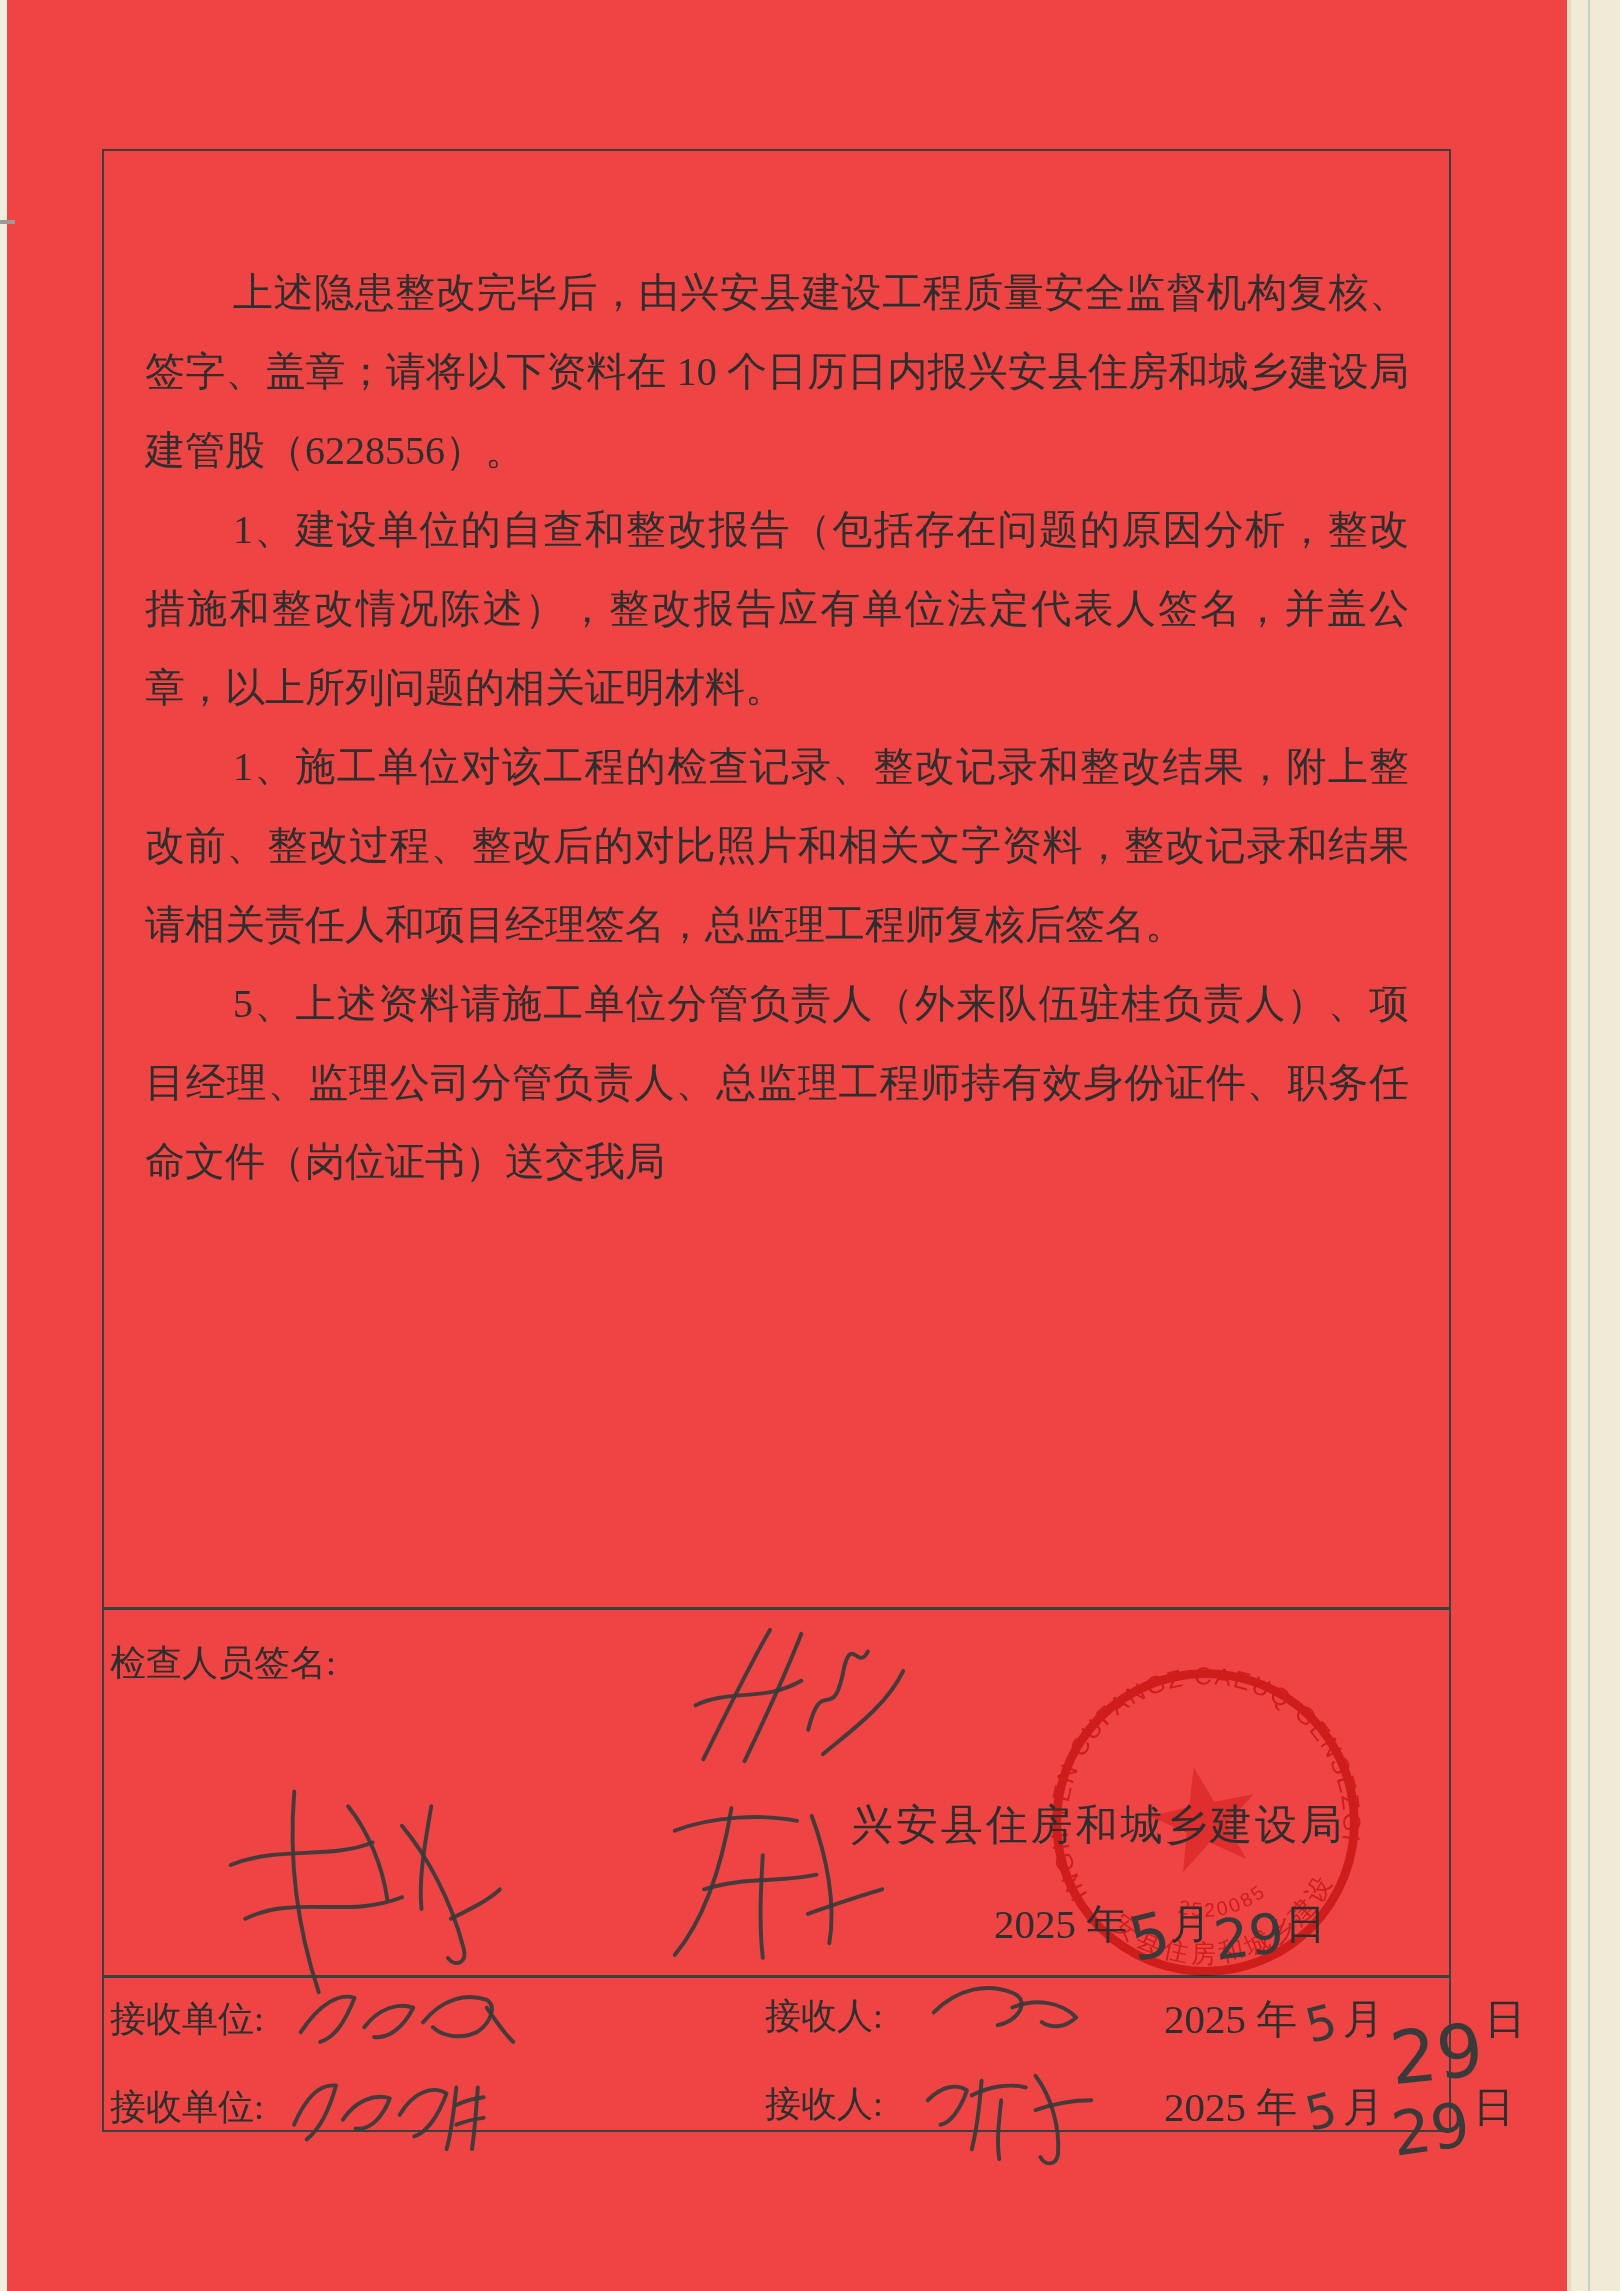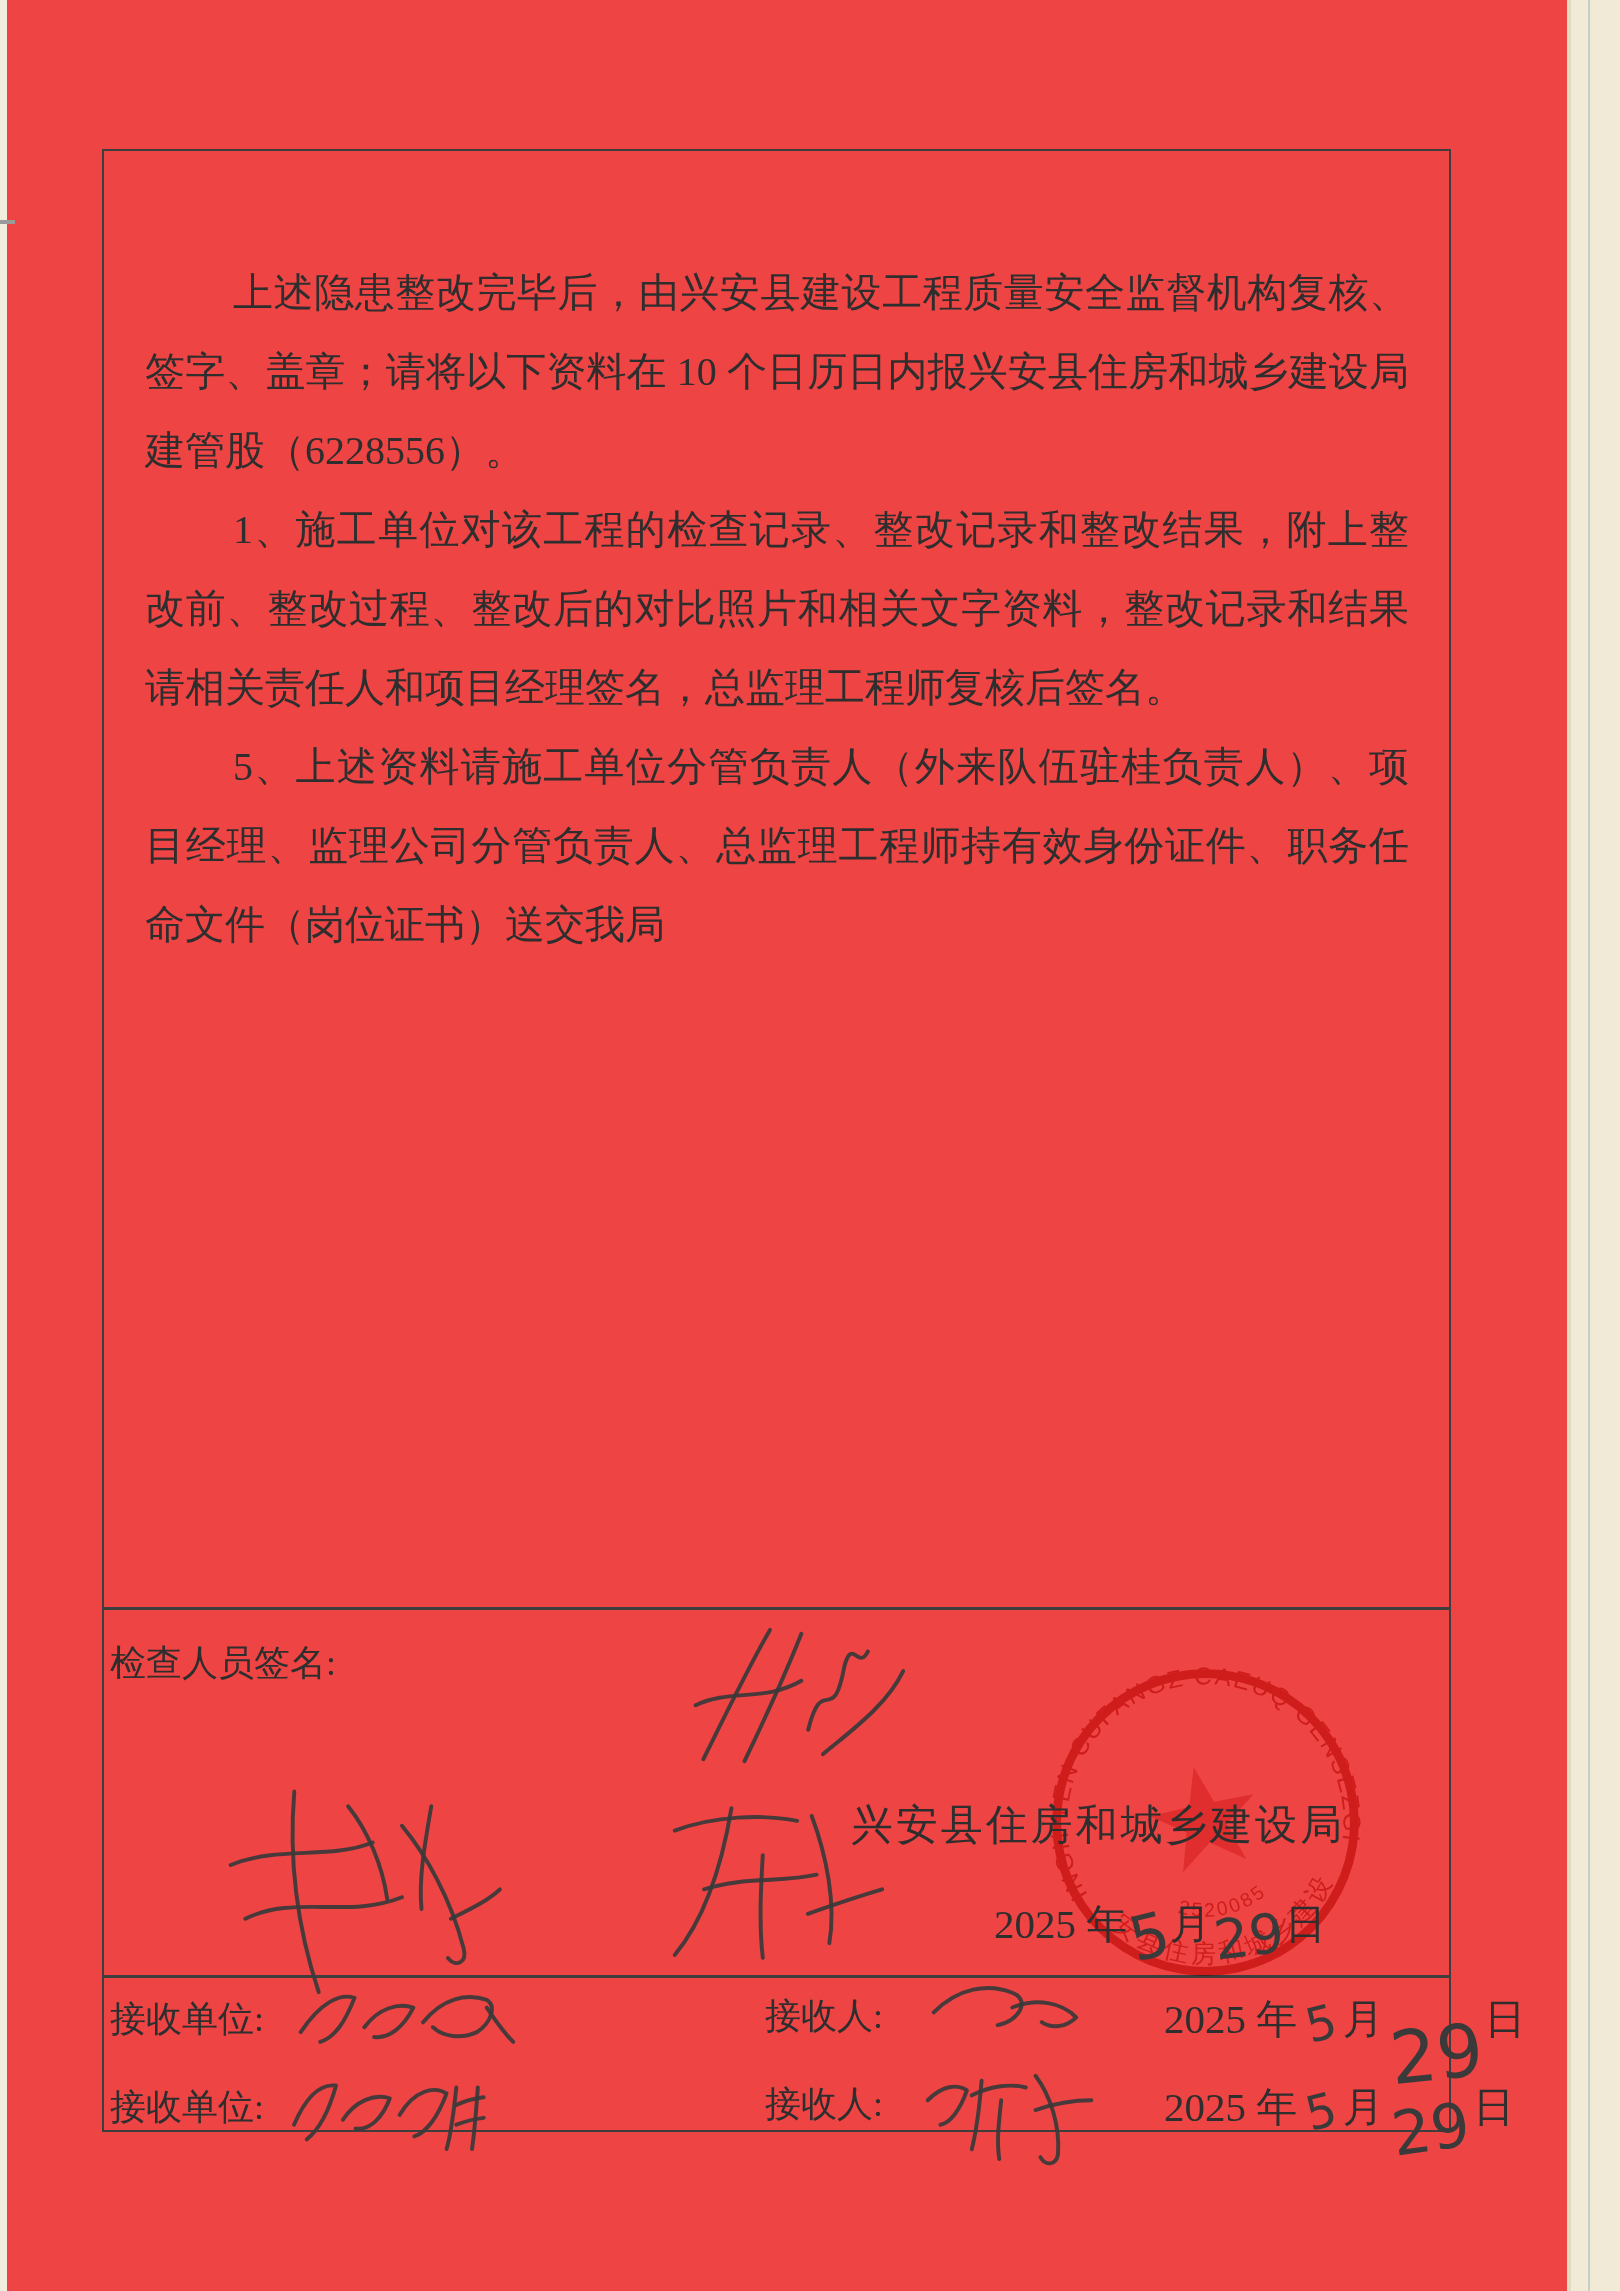--- a/index.html
+++ b/index.html
@@ -67,20 +67,21 @@
   <div class="edge-right-dark"></div>
   <div class="edge-left-strip"></div>
   <div class="tick-mark"></div>
 
   <div class="doc-box"></div>
   <div class="divider divider-1"></div>
   <div class="divider divider-2"></div>
 
   <div class="main-text">
     <p>上述隐患整改完毕后，由兴安县建设工程质量安全监督机构复核、签字、盖章；请将以下资料在 10 个日历日内报兴安县住房和城乡建设局建管股（6228556）。</p>
+    <p>1、建设单位的自查和整改报告（包括存在问题的原因分析，整改措施和整改情况陈述），整改报告应有单位法定代表人签名，并盖公章，以上所列问题的相关证明材料。</p>
     <p>1、施工单位对该工程的检查记录、整改记录和整改结果，附上整改前、整改过程、整改后的对比照片和相关文字资料，整改记录和结果请相关责任人和项目经理签名，总监理工程师复核后签名。</p>
     <p>5、上述资料请施工单位分管负责人（外来队伍驻桂负责人）、项目经理、监理公司分管负责人、总监理工程师持有效身份证件、职务任命文件（岗位证书）送交我局</p>
   </div>
 
   <div class="label-text" style="left:110px;top:1639px;">检查人员签名:</div>
 
   <svg class="sig" style="left:676px;top:1612px;" width="235" height="167" viewBox="0 0 240 170">
     <path d="M28,150 C55,95 80,45 96,18"></path>
     <path d="M70,152 C95,100 115,55 128,22"></path>
     <path d="M20,95 C55,78 90,92 128,70"></path>

